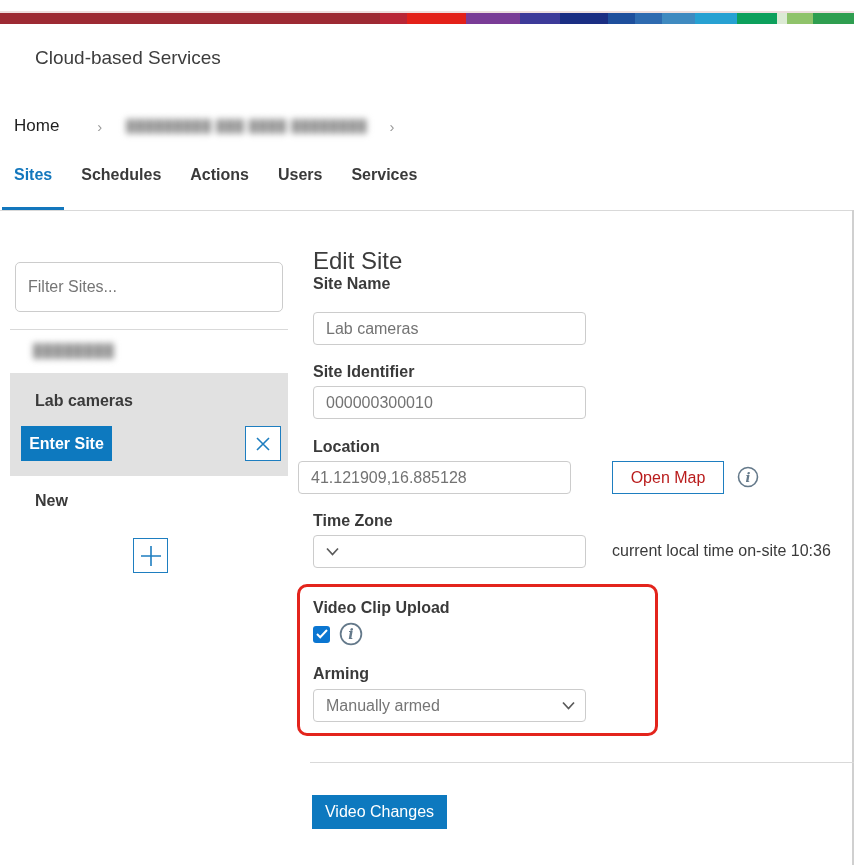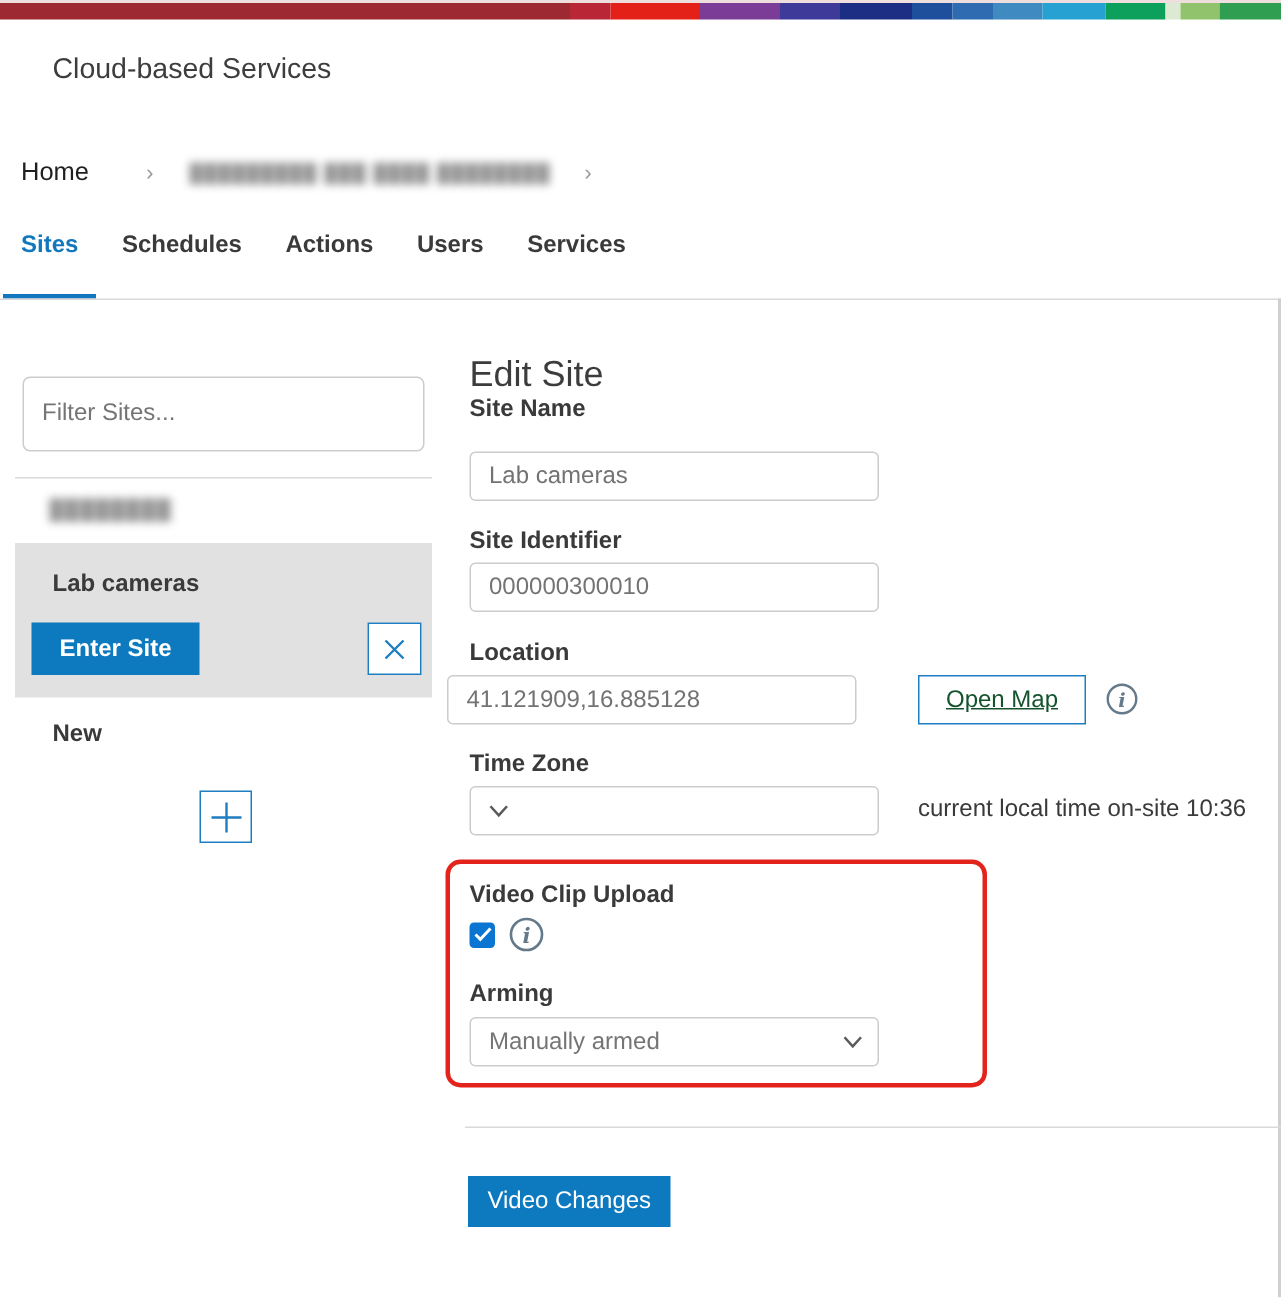--- a/index.html
+++ b/index.html
@@ -3,21 +3,21 @@
 <meta charset="utf-8">
 <style>
   * { margin:0; padding:0; box-sizing:border-box; }
   html,body { background:#ffffff; }
   body {
     font-family:"Liberation Sans","DejaVu Sans",sans-serif;
     color:#3a3a3a;
     width:854px; height:865px;
     position:relative; overflow:hidden;
   }
-  .abs { position:absolute; }
+  .abs { position:absolute;margin-top:11px; }
   
   #topbar { left:0; top:0; width:854px; height:13px; display:flex; }
   #topbar-highlight { left:0; top:0; width:854px; height:2px; background:#eedede; }
   #topbar .seg { height:100%; }
   
   .app-title { font-size:19px; color:#3d3d3d; }
   
   .crumb { font-size:17px; color:#1f1f1f; }
   .crumb-sep { font-size:15px; color:#9a9a9a; }
   .redacted {
@@ -49,25 +49,24 @@
   }
   
   .btn-primary {
     background:#0d79bf; color:#ffffff; border:none;
     font-family:inherit; font-size:16px;
     display:flex; align-items:center; justify-content:center;
     cursor:pointer;
   }
   .btn-primary.bold { font-weight:700; }
   .btn-outline {
-    background:#ffffff; color:#14532d; border:1.5px solid #1e7ec0;
+    background:#ffffff; color:#b91c1c; border:1.5px solid #1e7ec0;
     font-family:inherit; font-size:16px;
     display:flex; align-items:center; justify-content:center;
     cursor:pointer;
-    text-decoration:underline;
   }
   .selected-row { background:#e1e1e1; }
   .site-name { font-size:16px; font-weight:700; color:#3a3a3a; }
   .h2 { font-size:24px; color:#3c3c3c; font-weight:400; }
   .note { font-size:16px; color:#3a3a3a; }
   .red-box { border:3px solid #e3241c; border-radius:10px; }
   .checkbox {
     width:17px; height:17px; background:#0b76d1; border-radius:3px;
     display:inline-flex; align-items:center; justify-content:center; cursor:pointer;
   }
@@ -119,21 +118,21 @@
   <input class="tb-input" style="border-radius: 5px;" type="text" placeholder="Filter Sites...">
 </div>
 <div class="abs hline" style="left:10px;top:318px;width:278px;"></div>
 
 <div class="abs" style="left:33px;top:329px;height:20px;display:flex;align-items:center;">
   <span class="redacted" style="font-size:13px;">████████</span>
 </div>
 
 <div class="abs selected-row" style="left:10px;top:362px;width:278px;height:103px;">
   <div class="site-name" style="position:absolute;left:25px;top:19px;">Lab cameras</div>
-  <button class="btn-primary bold" style="position:absolute;left:11px;top:53px;width:112px;height:35px;">Enter Site</button>
+  <button class="btn-primary bold" style="position:absolute;left:11px;top:53px;width:91px;height:35px;">Enter Site</button>
   <button class="btn-outline" style="position:absolute;left:235px;top:53px;width:36px;height:35px;">
     <span style="display:flex;">
       <svg width="18" height="18" viewBox="0 0 18 18">
           <path d="M3 3 L15 15 M15 3 L3 15" stroke="#1e7ec0" stroke-width="1.6" fill="none"></path>
         </svg>
     </span>
   </button>
 </div>
 
 <div class="abs label" style="left:35px;top:481px;">New</div>

